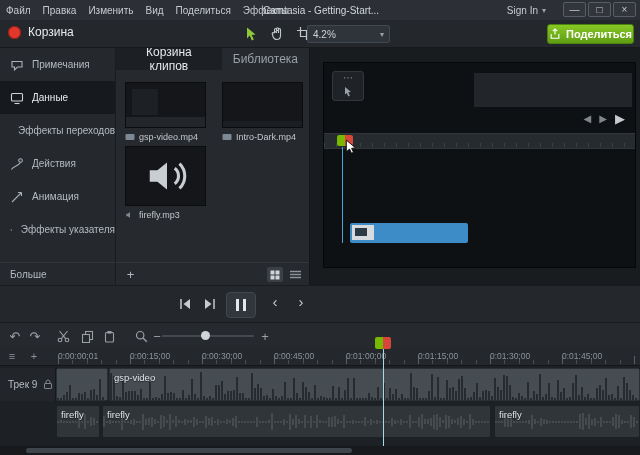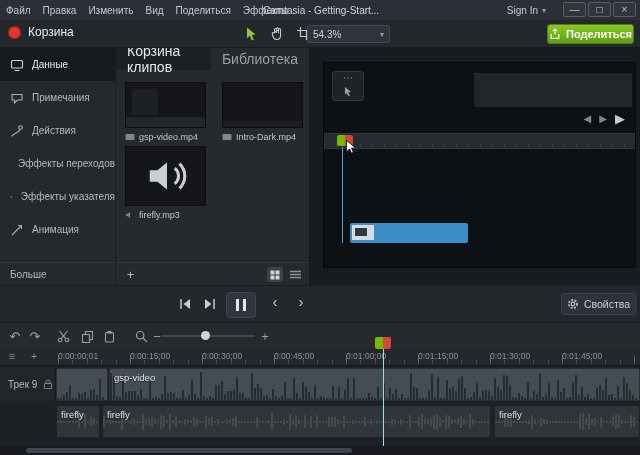--- a/index.html
+++ b/index.html
@@ -28,21 +28,21 @@
   .zoom-box .caret { margin-left:auto; font-size:8px; color:#9aa0a6; }
   .share-btn { position:absolute; right:6px; top:4px; width:87px; height:20px; border-radius:3px; background:linear-gradient(#87c825,#5f9d13); border:1px solid #4c820d; display:flex; align-items:center; justify-content:center; gap:5px; font-size:11px; font-weight:bold; color:#ffffff; }
   
   .sidebar { position:absolute; left:0; top:48px; width:116px; height:237px; background:#25282d; border-right:1px solid #1a1d20; }
   .side-item { height:33px; display:flex; align-items:center; gap:8px; padding-left:10px; font-size:10px; color:#b4bac0; white-space:nowrap; overflow:hidden; }
   .side-item.sel { background:#16191d; color:#e9ebed; }
   .side-more { position:absolute; left:0; bottom:0; width:100%; height:23px; border-top:1px solid #33373c; display:flex; align-items:center; padding-left:10px; font-size:10px; color:#b4bac0; background:#25282d; }
   
   .clipbin { position:absolute; left:116px; top:48px; width:194px; height:237px; background:#26292e; border-right:1px solid #15171a; }
   .tabs { position:absolute; left:0; top:0; height:22px; display:flex; }
-  .tab { padding:0 11px; height:22px; display:flex; align-items:center; font-size:14px; color:#9aa0a6; }
+  .tab { padding:0 11px; height:22px; display:flex; align-items:center; font-size:12px; color:#9aa0a6;text-align:center; }
   .tab.active { background:#1c2024; color:#e6e8ea; }
   .thumb { position:absolute; background:#141619; border:1px solid #0b0c0e; }
   .thumb .inner-strip { position:absolute; left:0; bottom:0; width:100%; height:10px; background:#23272c; }
   .thumb .inner-pane { position:absolute; left:6px; top:6px; width:26px; height:26px; background:#1d2126; }
   .media-label { position:absolute; display:flex; align-items:center; gap:4px; font-size:9px; color:#c2c7cc; white-space:nowrap; }
   .speaker-big { position:absolute; left:18px; top:6px; }
   .bin-bottom { position:absolute; left:0; bottom:0; width:100%; height:23px; border-top:1px solid #33373c; background:#26292e; }
   .plus-btn { position:absolute; left:6px; top:3px; width:17px; height:17px; display:flex; align-items:center; justify-content:center; font-size:13px; color:#b4bac0; }
   .view-toggle { position:absolute; top:4px; width:16px; height:15px; display:flex; align-items:center; justify-content:center; border-radius:2px; }
   .view-toggle.active { background:#3a4046; }
@@ -139,70 +139,70 @@
             <path d="M4.5 7V3.5a1 1 0 0 1 2 0V7m0-4.2a1 1 0 0 1 2 0V7m0-3.4a1 1 0 0 1 2 0V9.5c0 2.5-1.5 4-3.8 4-2 0-3-1-3.7-3L2.3 8c-.4-1 .8-1.8 1.5-1z" fill="none" stroke="#c2c7cc" stroke-width="1.1"></path>
           </svg>
       </span>
       <span class="tool">
         <svg width="15" height="15" viewBox="0 0 15 15">
             <path d="M4.5 1v9.5H14M1 4.5h9.5V14" fill="none" stroke="#c2c7cc" stroke-width="1.2"></path>
           </svg>
       </span>
     </div>
     <div class="zoom-box">
-      <span>54.3%</span>
+      <span>4.2%</span>
       <span class="caret">▾</span>
     </div>
     <div class="share-btn">
       <svg width="12" height="12" viewBox="0 0 14 14">
           <path d="M7 1.5v6M4.5 3.5L7 1.2l2.5 2.3M2.5 7v5h9V7" fill="none" stroke="#fff" stroke-width="1.3"></path>
         </svg>
       <span>Поделиться</span>
     </div>
   </div>
 
   <div class="sidebar">
+    <div class="side-item">
+      <svg width="14" height="14" viewBox="0 0 14 14">
+          <path d="M2 3.5h10v5.5H7.5L4.5 12V9H2z" fill="none" stroke="#a9b0b7" stroke-width="1.1"></path>
+        </svg>
+      <span>Примечания</span>
+    </div>
     <div class="side-item sel">
       <svg width="14" height="14" viewBox="0 0 14 14">
           <rect x="1.5" y="2.5" width="11" height="7.5" rx="1" fill="none" stroke="#cfd4d9" stroke-width="1.1"></rect>
           <path d="M4.5 12.5h5" stroke="#cfd4d9" stroke-width="1.1"></path>
         </svg>
       <span>Данные</span>
     </div>
     <div class="side-item">
       <svg width="14" height="14" viewBox="0 0 14 14">
-          <path d="M2 3.5h10v5.5H7.5L4.5 12V9H2z" fill="none" stroke="#a9b0b7" stroke-width="1.1"></path>
-        </svg>
-      <span>Примечания</span>
+          <rect x="1" y="4" width="5.5" height="6.5" fill="none" stroke="#a9b0b7" stroke-width="1.1"></rect>
+          <rect x="7.5" y="4" width="5.5" height="6.5" fill="none" stroke="#a9b0b7" stroke-width="1.1"></rect>
+        </svg>
+      <span>Эффекты переходов</span>
     </div>
     <div class="side-item">
       <svg width="14" height="14" viewBox="0 0 14 14">
           <circle cx="10.5" cy="3.5" r="1.8" fill="none" stroke="#a9b0b7" stroke-width="1.1"></circle>
           <path d="M1.5 12.5C3 9 8 9.5 10.5 5.5" fill="none" stroke="#a9b0b7" stroke-width="1.1"></path>
         </svg>
       <span>Действия</span>
     </div>
     <div class="side-item">
       <svg width="14" height="14" viewBox="0 0 14 14">
-          <rect x="1" y="4" width="5.5" height="6.5" fill="none" stroke="#a9b0b7" stroke-width="1.1"></rect>
-          <rect x="7.5" y="4" width="5.5" height="6.5" fill="none" stroke="#a9b0b7" stroke-width="1.1"></rect>
-        </svg>
-      <span>Эффекты переходов</span>
+          <path d="M2 12L11.5 2.5M11.5 2.5H8M11.5 2.5V6" fill="none" stroke="#a9b0b7" stroke-width="1.1"></path>
+        </svg>
+      <span>Анимация</span>
     </div>
     <div class="side-item">
       <svg width="14" height="14" viewBox="0 0 14 14">
           <path d="M4 2l6.5 5.5-3 .4 1.7 3.8-1.7.8-1.7-3.9L4 10.5z" fill="#a9b0b7"></path>
         </svg>
       <span>Эффекты указателя</span>
-    </div>
-    <div class="side-item">
-      <svg width="14" height="14" viewBox="0 0 14 14">
-          <path d="M2 12L11.5 2.5M11.5 2.5H8M11.5 2.5V6" fill="none" stroke="#a9b0b7" stroke-width="1.1"></path>
-        </svg>
-      <span>Анимация</span>
     </div>
     <div class="side-more">
       <span>Больше</span>
     </div>
   </div>
 
   <div class="clipbin">
     <div class="tabs">
       <span class="tab active">Корзина клипов</span>
       <span class="tab">Библиотека</span>
@@ -304,27 +304,20 @@
           <path d="M2 1l6.5 5L2 11z" fill="#c6cbd0"></path>
         </svg>
     </span>
     <span class="pause-btn">
         <span></span>
         <span></span>
       </span>
     <span class="chev" style="left:266px;">‹</span>
     <span class="chev" style="left:292px;">›</span>
 
-    <div class="props-btn">
-      <svg width="12" height="12" viewBox="0 0 14 14">
-          <circle cx="7" cy="7" r="2.2" fill="none" stroke="#ced2d6" stroke-width="1.2"></circle>
-          <circle cx="7" cy="7" r="4.8" fill="none" stroke="#ced2d6" stroke-width="1.8" stroke-dasharray="2.2 1.8"></circle>
-        </svg>
-      <span>Свойства</span>
-    </div>
   </div>
 
   <div class="tlbar">
     <span class="tl-ico" style="left:6px;">↶</span>
     <span class="tl-ico" style="left:26px;">↷</span>
     <span class="tl-ico" style="left:54px;">
       <svg width="13" height="13" viewBox="0 0 13 13">
           <circle cx="3" cy="10" r="1.8" fill="none" stroke="#9aa0a6" stroke-width="1.1"></circle>
           <circle cx="10" cy="10" r="1.8" fill="none" stroke="#9aa0a6" stroke-width="1.1"></circle>
           <path d="M4.2 8.8L10.5 1M8.8 8.8L2.5 1" stroke="#9aa0a6" stroke-width="1.1"></path>

